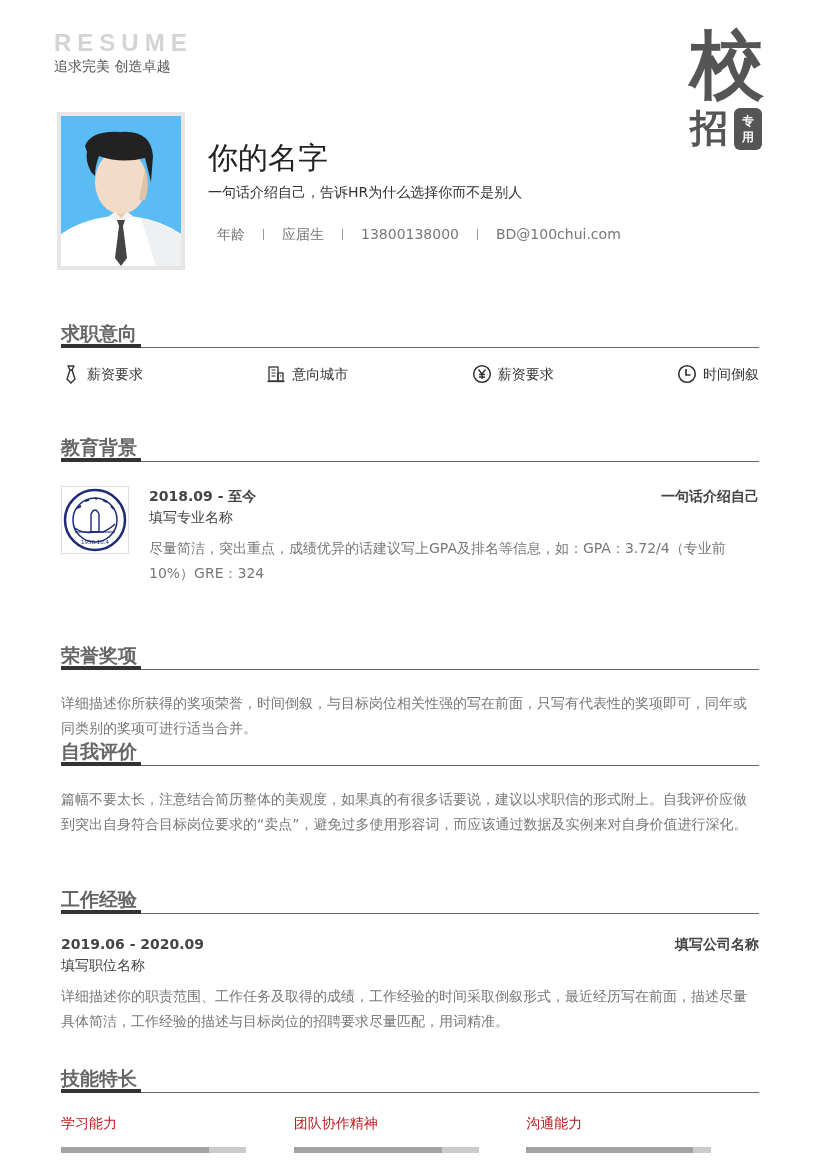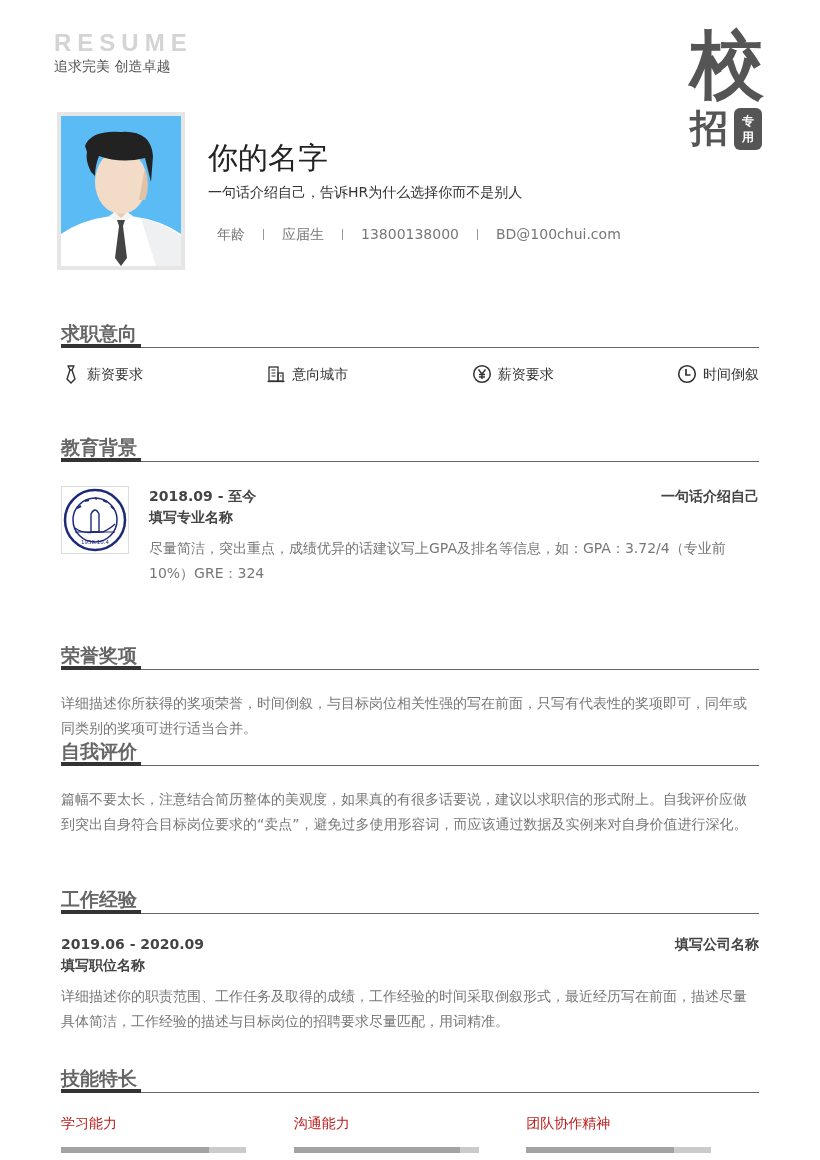--- a/index.html
+++ b/index.html
@@ -29,21 +29,21 @@
   .sec-bar { position: absolute; left: 0; bottom: -1px; width: 80px; height: 4px; background: #333; }
 
   .intent-row { display: flex; justify-content: space-between; margin-top: 16px; font-size: 14px; color: #333; }
   .intent-item { display: flex; align-items: center; gap: 6px; line-height: 20px; }
   .intent-item svg { display: block; }
 
   .edu-row { display: flex; margin-top: 24px; }
   .edu-logo { width: 68px; height: 68px; border: 1px solid #ddd; display: flex; align-items: center; justify-content: center; flex-shrink: 0; }
   .edu-body { margin-left: 20px; flex: 1; }
   .row-top { display: flex; justify-content: space-between; font-size: 14px; font-weight: bold; color: #444; line-height: 20px; }
-  .row-sub { font-size: 14px; font-weight: bold; color: #444; line-height: 22px; }
+  .row-sub { font-size: 14px; font-weight: normal; color: #444; line-height: 22px; }
   .desc { font-size: 14px; color: #777; line-height: 25px; }
 
   .skills { display: flex; margin-top: 20px; }
   .skill { width: 250px; }
   .skill-label { font-size: 14px; color: #b91c1c; line-height: 20px; }
   .skill-track { width: 185px; height: 6px; background: #cbcbcb; margin-top: 14px; position: relative; }
   .skill-fill { position: absolute; left: 0; top: 0; height: 6px; background: #a3a3a3; }
 </style>
 </head>
 <body>
@@ -190,25 +190,25 @@
     <span class="sec-bar"></span>
   </div>
   <div class="skills">
     <div class="skill">
       <div class="skill-label">学习能力</div>
       <div class="skill-track">
           <div class="skill-fill" style="width: 80%;"></div>
         </div>
     </div>
     <div class="skill">
+      <div class="skill-label">团队协作精神</div>
+      <div class="skill-track">
+          <div class="skill-fill" style="width: 80%;"></div>
+        </div>
+    </div>
+    <div class="skill">
       <div class="skill-label">沟通能力</div>
       <div class="skill-track">
           <div class="skill-fill" style="width: 90%;"></div>
         </div>
     </div>
-    <div class="skill">
-      <div class="skill-label">团队协作精神</div>
-      <div class="skill-track">
-          <div class="skill-fill" style="width: 80%;"></div>
-        </div>
-    </div>
   </div>
 </div>
 
 </body></html>

